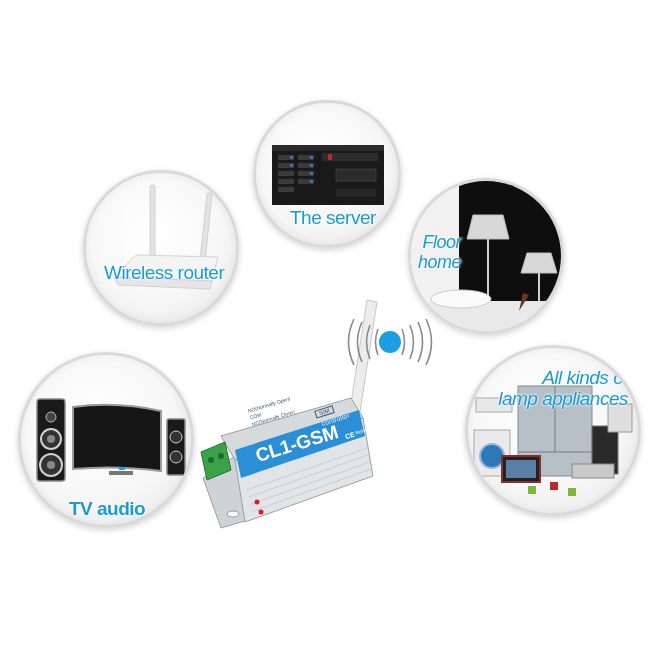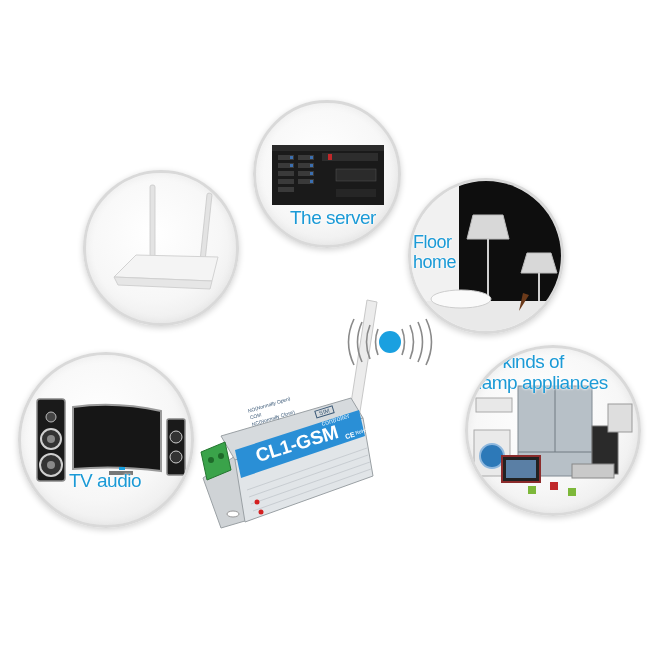--- a/index.html
+++ b/index.html
@@ -8,21 +8,21 @@
     position:absolute; border-radius:50%;
     background: radial-gradient(circle at 45% 40%, #ffffff 0%, #f7f7f7 55%, #e4e4e4 100%);
     border: 3px solid #d9d9d9;
     box-shadow: 0 2px 6px rgba(0,0,0,0.18), inset 0 0 10px rgba(0,0,0,0.06);
     overflow:hidden;
   }
   .label {
     position:absolute; color:#1b9ad6; font-size:19px; letter-spacing:-0.5px;
     text-shadow: 0 0 2px #ffffff, 0 0 3px #ffffff; white-space:nowrap; line-height:1.1;
   }
-  .label.multi { white-space:normal; text-align:left; }
+  .label.multi { white-space:normal; text-align:right;font-style:italic; }
 
   
   #b-server { left:253px; top:100px; width:142px; height:142px; }
   
   #b-router { left:83px; top:170px; width:150px; height:150px; }
   
   #b-lamp { left:408px; top:178px; width:150px; height:150px; }
   
   #b-tv { left:18px; top:352px; width:170px; height:170px; }
   
@@ -65,20 +65,21 @@
   <div class="label" style="left:34px;top:105px;">The server</div>
 </div>
 
 <div class="bubble" id="b-router">
   <svg width="150" height="150" viewBox="0 0 150 150" style="position:absolute;left:0;top:0">
     <rect x="64" y="12" width="5" height="72" rx="2" fill="#e3e3e3" stroke="#c9c9c9" stroke-width="0.8"></rect>
     <rect x="118" y="20" width="5" height="66" rx="2" fill="#e3e3e3" stroke="#c9c9c9" stroke-width="0.8" transform="rotate(6 120 50)"></rect>
     <path d="M28 104 L50 82 L132 84 L126 108 Z" fill="#f4f4f4" stroke="#d2d2d2"></path>
     <path d="M28 104 L126 108 L124 116 L32 112 Z" fill="#e6e6e6" stroke="#d0d0d0"></path>
   </svg>
+  <div class="label" style="left:18px;top:90px;">Wireless router</div>
 </div>
 
 <div class="bubble" id="b-lamp">
   <svg width="150" height="150" viewBox="0 0 150 150" style="position:absolute;left:0;top:0">
     <rect x="0" y="0" width="150" height="150" fill="#f1f1f1"></rect>
     <rect x="48" y="0" width="110" height="120" fill="#0e0e0e"></rect>
     <path d="M62 34 L92 34 L98 58 L56 58 Z" fill="#d8d8d8" stroke="#bdbdbd"></path>
     <rect x="76" y="58" width="2" height="76" fill="#cfcfcf"></rect>
     <path d="M116 72 L140 72 L146 92 L110 92 Z" fill="#d8d8d8" stroke="#bdbdbd"></path>
     <rect x="127" y="92" width="2" height="44" fill="#cfcfcf"></rect>
@@ -100,41 +101,41 @@
     <circle cx="30" cy="84" r="4" fill="#888"></circle>
     <circle cx="30" cy="110" r="11" fill="#333" stroke="#cfcfcf" stroke-width="2"></circle>
     <circle cx="30" cy="110" r="4" fill="#888"></circle>
     <path d="M52 52 Q95 46 140 56 L140 116 Q95 110 52 114 Z" fill="#161616" stroke="#9a9a9a" stroke-width="2"></path>
     <rect x="88" y="116" width="24" height="4" fill="#777"></rect>
     <rect x="98" y="112" width="6" height="3" fill="#1aa0e0"></rect>
     <rect x="146" y="64" width="18" height="56" rx="2" fill="#1a1a1a" stroke="#888" stroke-width="1.5"></rect>
     <circle cx="155" cy="82" r="6" fill="#333" stroke="#cfcfcf"></circle>
     <circle cx="155" cy="102" r="6" fill="#333" stroke="#cfcfcf"></circle>
   </svg>
-  <div class="label" style="left:48px;top:116px;">TV audio</div>
+  <div class="label" style="left:48px;top:144px;font-weight:bold;">TV audio</div>
 </div>
 
 <div class="bubble" id="b-app">
   <svg width="170" height="165" viewBox="0 0 170 165" style="position:absolute;left:0;top:0">
     <rect x="8" y="50" width="36" height="14" fill="#e8e8e8" stroke="#aaa"></rect>
     <rect x="6" y="82" width="36" height="46" fill="#eaeaea" stroke="#aaa"></rect>
     <circle cx="24" cy="108" r="12" fill="#2d79b8" stroke="#8fb8de" stroke-width="2"></circle>
     <rect x="50" y="38" width="74" height="90" fill="#b7c0c7" stroke="#808a92"></rect>
     <line x1="87" y1="38" x2="87" y2="104" stroke="#707a82"></line>
     <line x1="50" y1="104" x2="124" y2="104" stroke="#707a82"></line>
     <rect x="124" y="78" width="26" height="48" fill="#2a2a2a" stroke="#777"></rect>
     <rect x="140" y="56" width="24" height="28" fill="#dedede" stroke="#999"></rect>
     <rect x="34" y="108" width="38" height="26" fill="#222" stroke="#8c2c2c" stroke-width="2"></rect>
     <rect x="38" y="112" width="30" height="18" fill="#5a7fa5"></rect>
     <rect x="104" y="116" width="42" height="14" fill="#c9c9c9" stroke="#888"></rect>
     <rect x="60" y="138" width="8" height="8" fill="#7db83a"></rect>
     <rect x="82" y="134" width="8" height="8" fill="#c0282a"></rect>
     <rect x="100" y="140" width="8" height="8" fill="#7db83a"></rect>
   </svg>
-  <div class="label multi" style="left:10px;top:4px;width:150px;font-size:19px;">
+  <div class="label multi" style="left:10px;top:20px;width:150px;font-size:19px;">
     <div>All kinds of</div>
     <div>lamp appliances</div>
   </div>
 </div>
 
 <div class="device">
   <svg width="190" height="240" viewBox="0 0 190 240" style="position:absolute;left:0;top:0">
 
     <path d="M172 10 L182 12 L164 128 L154 126 Z" fill="#ececec" stroke="#c8c8c8"></path>
 

